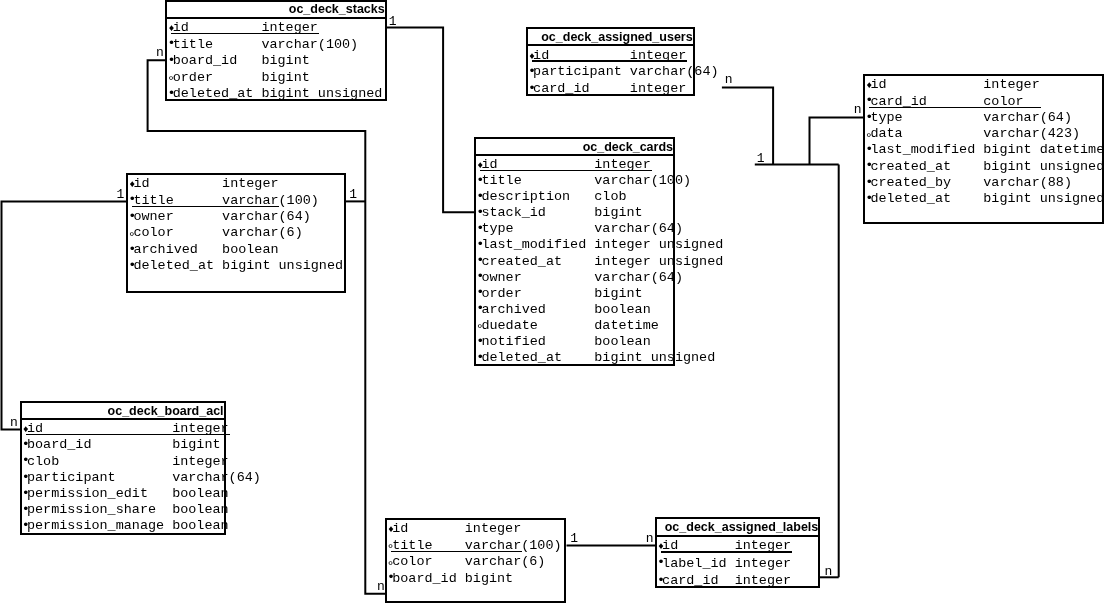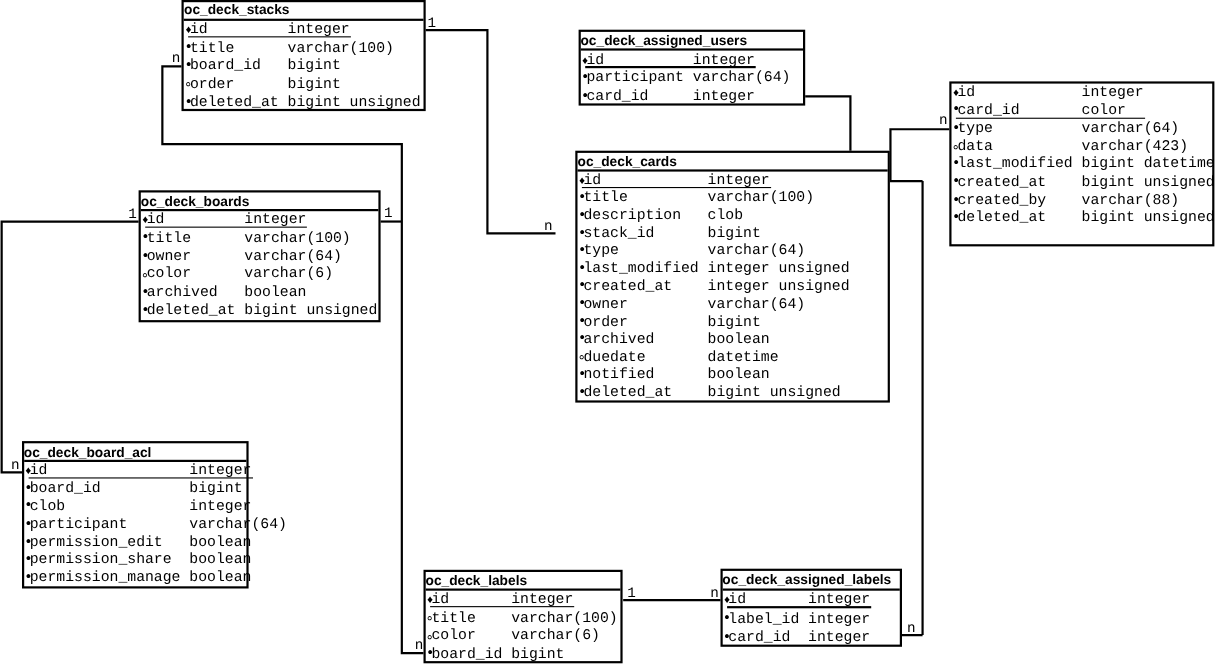--- a/index.html
+++ b/index.html
@@ -1,17 +1,17 @@
 <!DOCTYPE html>
 <html><head><meta charset="utf-8">
 <style>
 html,body{margin:0;padding:0;background:#fff}
 #c{position:relative;width:1105px;height:604px;background:#fff;overflow:hidden}
 .t{position:absolute;border:2px solid #000;background:#fff;box-sizing:border-box}
-.h{border-bottom:2px solid #000;font-family:"Liberation Sans",sans-serif;font-weight:bold;font-size:12.5px;text-align:left;color:#000}
+.h{border-bottom:2px solid #000;font-family:"Liberation Sans",sans-serif;font-weight:bold;font-size:12.5px;text-align:right;color:#000}
 .row{white-space:pre;font-family:"Liberation Mono",monospace;font-size:13.45px;color:#000;display:flex;align-items:center;box-sizing:border-box;padding-top:1.2px}
 .b{display:inline-block;width:6.4px;flex:none;font-size:13.45px;line-height:1;text-align:left;margin-left:-1px;position:relative;left:1.2px}
 .b.d{font-size:10px;left:2.2px;top:1.3px}
 .b.o{top:4.9px;left:0.7px}
 .tx{display:inline-block}
 .ul{position:absolute;height:1.6px;background:#000}
 svg{position:absolute;left:0;top:0}
 svg path{fill:none;stroke:#000;stroke-width:2}
 svg text{font-family:"Liberation Mono",monospace;font-size:13px;fill:#000}
 </style></head>
@@ -44,49 +44,48 @@
 </svg>
 <div class="t" style="left:165.3px;top:0.3px;width:221.4px;height:100.9px">
 <div class="h" style="height:14.6px;line-height:15.8px">oc_deck_stacks</div>
 <div class="row" style="height:16.46px"><span class="b d">♦</span><span class="tx">id         integer</span></div>
 <div class="row" style="height:16.46px"><span class="b">•</span><span class="tx">title      varchar(100)</span></div>
 <div class="row" style="height:16.46px"><span class="b">•</span><span class="tx">board_id   bigint</span></div>
 <div class="row" style="height:16.46px"><span class="b o">°</span><span class="tx">order      bigint</span></div>
 <div class="row" style="height:16.46px"><span class="b">•</span><span class="tx">deleted_at bigint unsigned</span></div>
 <div class="ul" style="left:4.2px;top:30.5px;width:147.3px"></div>
 </div>
-<div class="t" style="left:525.7px;top:27.4px;width:206px;height:68.5px">
+<div class="t" style="left:525.7px;top:27.4px;width:169px;height:68.5px">
 <div class="h" style="height:15.0px;line-height:16.2px">oc_deck_assigned_users</div>
 <div class="row" style="height:16.50px"><span class="b d">♦</span><span class="tx">id          integer</span></div>
 <div class="row" style="height:16.50px"><span class="b">•</span><span class="tx">participant varchar(64)</span></div>
 <div class="row" style="height:16.50px"><span class="b">•</span><span class="tx">card_id     integer</span></div>
 <div class="ul" style="left:4.2px;top:30.9px;width:155.4px"></div>
 </div>
 <div class="t" style="left:863.0px;top:74.1px;width:240.5px;height:150.2px">
 <div class="row" style="height:16.25px"><span class="b d">♦</span><span class="tx">id            integer</span></div>
 <div class="row" style="height:16.25px"><span class="b">•</span><span class="tx">card_id       color</span></div>
 <div class="row" style="height:16.25px"><span class="b">•</span><span class="tx">type          varchar(64)</span></div>
 <div class="row" style="height:16.25px"><span class="b o">°</span><span class="tx">data          varchar(423)</span></div>
 <div class="row" style="height:16.25px"><span class="b">•</span><span class="tx">last_modified bigint datetime</span></div>
 <div class="row" style="height:16.25px"><span class="b">•</span><span class="tx">created_at    bigint unsigned</span></div>
 <div class="row" style="height:16.25px"><span class="b">•</span><span class="tx">created_by    varchar(88)</span></div>
 <div class="row" style="height:16.25px"><span class="b">•</span><span class="tx">deleted_at    bigint unsigned</span></div>
 <div class="ul" style="left:4.2px;top:30.7px;width:171.5px"></div>
 </div>
 <div class="t" style="left:126.0px;top:172.8px;width:219.9px;height:119.9px">
-<div class="h" style="height:15.0px;line-height:16.2px">oc_deck_boards</div>
 <div class="row" style="height:16.45px"><span class="b d">♦</span><span class="tx">id         integer</span></div>
 <div class="row" style="height:16.45px"><span class="b">•</span><span class="tx">title      varchar(100)</span></div>
 <div class="row" style="height:16.45px"><span class="b">•</span><span class="tx">owner      varchar(64)</span></div>
 <div class="row" style="height:16.45px"><span class="b o">°</span><span class="tx">color      varchar(6)</span></div>
 <div class="row" style="height:16.45px"><span class="b">•</span><span class="tx">archived   boolean</span></div>
 <div class="row" style="height:16.45px"><span class="b">•</span><span class="tx">deleted_at bigint unsigned</span></div>
 <div class="ul" style="left:4.2px;top:30.8px;width:147.3px"></div>
 </div>
-<div class="t" style="left:523px;top:137.1px;width:286px;height:229.3px">
+<div class="t" style="left:474px;top:137.1px;width:201px;height:229.3px">
 <div class="h" style="height:15.0px;line-height:16.2px">oc_deck_cards</div>
 <div class="row" style="height:16.05px"><span class="b d">♦</span><span class="tx">id            integer</span></div>
 <div class="row" style="height:16.05px"><span class="b">•</span><span class="tx">title         varchar(100)</span></div>
 <div class="row" style="height:16.05px"><span class="b">•</span><span class="tx">description   clob</span></div>
 <div class="row" style="height:16.05px"><span class="b">•</span><span class="tx">stack_id      bigint</span></div>
 <div class="row" style="height:16.05px"><span class="b">•</span><span class="tx">type          varchar(64)</span></div>
 <div class="row" style="height:16.05px"><span class="b">•</span><span class="tx">last_modified integer unsigned</span></div>
 <div class="row" style="height:16.05px"><span class="b">•</span><span class="tx">created_at    integer unsigned</span></div>
 <div class="row" style="height:16.05px"><span class="b">•</span><span class="tx">owner         varchar(64)</span></div>
 <div class="row" style="height:16.05px"><span class="b">•</span><span class="tx">order         bigint</span></div>
@@ -101,21 +100,20 @@
 <div class="row" style="height:16.20px"><span class="b d">♦</span><span class="tx">id                integer</span></div>
 <div class="row" style="height:16.20px"><span class="b">•</span><span class="tx">board_id          bigint</span></div>
 <div class="row" style="height:16.20px"><span class="b">•</span><span class="tx">clob              integer</span></div>
 <div class="row" style="height:16.20px"><span class="b">•</span><span class="tx">participant       varchar(64)</span></div>
 <div class="row" style="height:16.20px"><span class="b">•</span><span class="tx">permission_edit   boolean</span></div>
 <div class="row" style="height:16.20px"><span class="b">•</span><span class="tx">permission_share  boolean</span></div>
 <div class="row" style="height:16.20px"><span class="b">•</span><span class="tx">permission_manage boolean</span></div>
 <div class="ul" style="left:4.2px;top:30.6px;width:203.8px"></div>
 </div>
 <div class="t" style="left:384.8px;top:517.8px;width:181.7px;height:85.0px">
-<div class="h" style="height:15.0px;line-height:16.2px">oc_deck_labels</div>
 <div class="row" style="height:16.50px"><span class="b d">♦</span><span class="tx">id       integer</span></div>
 <div class="row" style="height:16.50px"><span class="b o">°</span><span class="tx">title    varchar(100)</span></div>
 <div class="row" style="height:16.50px"><span class="b o">°</span><span class="tx">color    varchar(6)</span></div>
 <div class="row" style="height:16.50px"><span class="b">•</span><span class="tx">board_id bigint</span></div>
 <div class="ul" style="left:4.2px;top:30.9px;width:131.2px"></div>
 </div>
 <div class="t" style="left:654.7px;top:517.3px;width:165.6px;height:71.2px">
 <div class="h" style="height:15.3px;line-height:16.5px">oc_deck_assigned_labels</div>
 <div class="row" style="height:17.30px"><span class="b d">♦</span><span class="tx">id       integer</span></div>
 <div class="row" style="height:17.30px"><span class="b">•</span><span class="tx">label_id integer</span></div>

